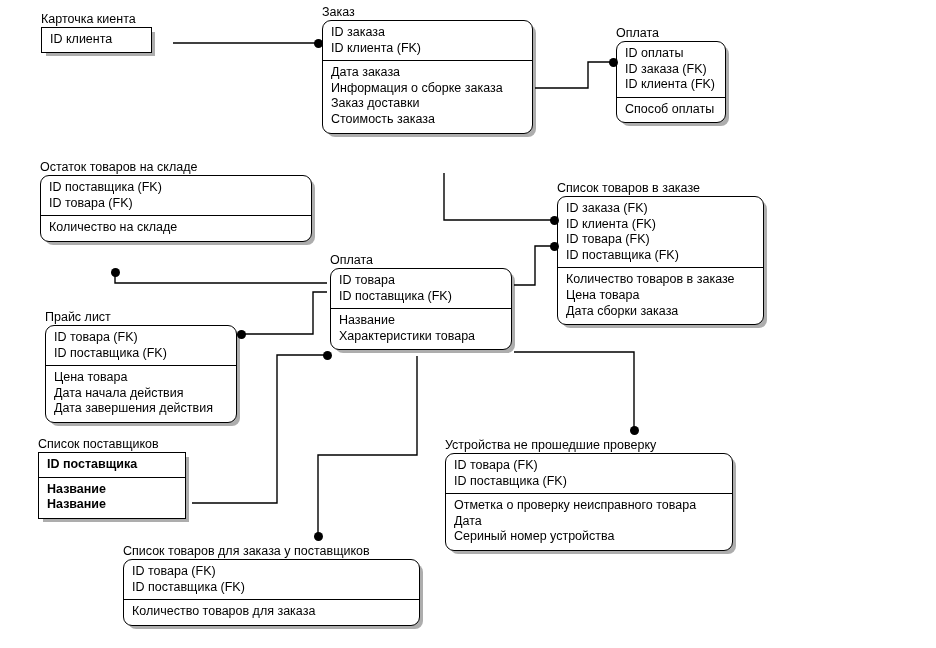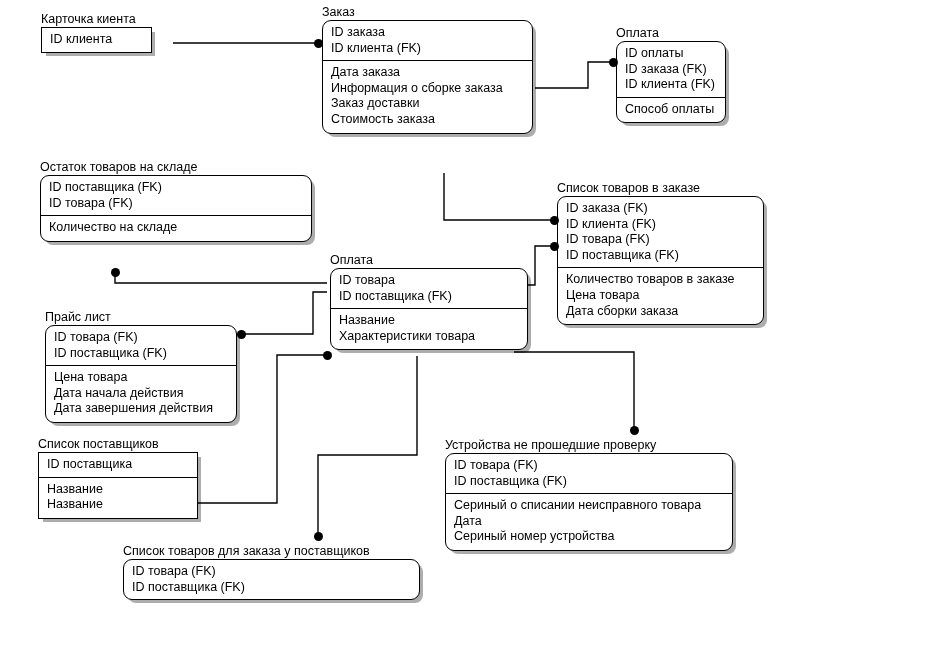--- a/index.html
+++ b/index.html
@@ -91,21 +91,21 @@
           </div>
           <div class="sec-attr">
             <div class="fld">Количество товаров в заказе</div>
             <div class="fld">Цена товара</div>
             <div class="fld">Дата сборки заказа</div>
           </div>
         </div>
       </div>
       <div class="entity" style="left: 297px; top: 253px; width: 182px;">
         <div class="ent-title">Оплата</div>
-        <div class="ent-box round" style="width: 198px;">
+        <div class="ent-box round" style="width: 182px;">
           <div class="sec-key">
             <div class="fld">ID товара</div>
             <div class="fld">ID поставщика (FK)</div>
           </div>
           <div class="sec-attr">
             <div class="fld">Название</div>
             <div class="fld">Характеристики товара</div>
           </div>
         </div>
       </div>
@@ -118,50 +118,53 @@
           </div>
           <div class="sec-attr">
             <div class="fld">Цена товара</div>
             <div class="fld">Дата начала действия</div>
             <div class="fld">Дата завершения действия</div>
           </div>
         </div>
       </div>
       <div class="entity" style="left: 5px; top: 437px; width: 152px;">
         <div class="ent-title">Список поставщиков</div>
-        <div class="ent-box" style="width: 160px;">
+        <div class="ent-box" style="width: 148px; font-weight: bold;">
           <div class="sec-key">
             <div class="fld">ID поставщика</div>
           </div>
           <div class="sec-attr">
             <div class="fld">Название</div>
             <div class="fld">Название</div>
           </div>
         </div>
       </div>
       <div class="entity" style="left: 412px; top: 438px; width: 288px;">
         <div class="ent-title">Устройства не прошедшие проверку</div>
         <div class="ent-box round" style="width: 288px;">
           <div class="sec-key">
             <div class="fld">ID товара (FK)</div>
             <div class="fld">ID поставщика (FK)</div>
           </div>
           <div class="sec-attr">
-            <div class="fld">Сериный о списании неисправного товара</div>
+            <div class="fld">Отметка о проверку неисправного товара</div>
             <div class="fld">Дата</div>
             <div class="fld">Сериный номер устройства</div>
           </div>
         </div>
       </div>
       <div class="entity" style="left: 90px; top: 544px; width: 297px;">
         <div class="ent-title">Список товаров для заказа у поставщиков</div>
         <div class="ent-box round" style="width: 297px;">
           <div class="sec-key">
             <div class="fld">ID товара (FK)</div>
             <div class="fld">ID поставщика (FK)</div>
+          </div>
+          <div class="sec-attr">
+            <div class="fld">Количество товаров для заказа</div>
           </div>
         </div>
       </div>
     </div>
   <div id="dot-layer">
       <div class="dot" style="left: 285px; top: 43px;"></div>
       <div class="dot" style="left: 580px; top: 62px;"></div>
       <div class="dot" style="left: 521px; top: 220px;"></div>
       <div class="dot" style="left: 521px; top: 246px;"></div>
       <div class="dot" style="left: 82px; top: 272px;"></div>

